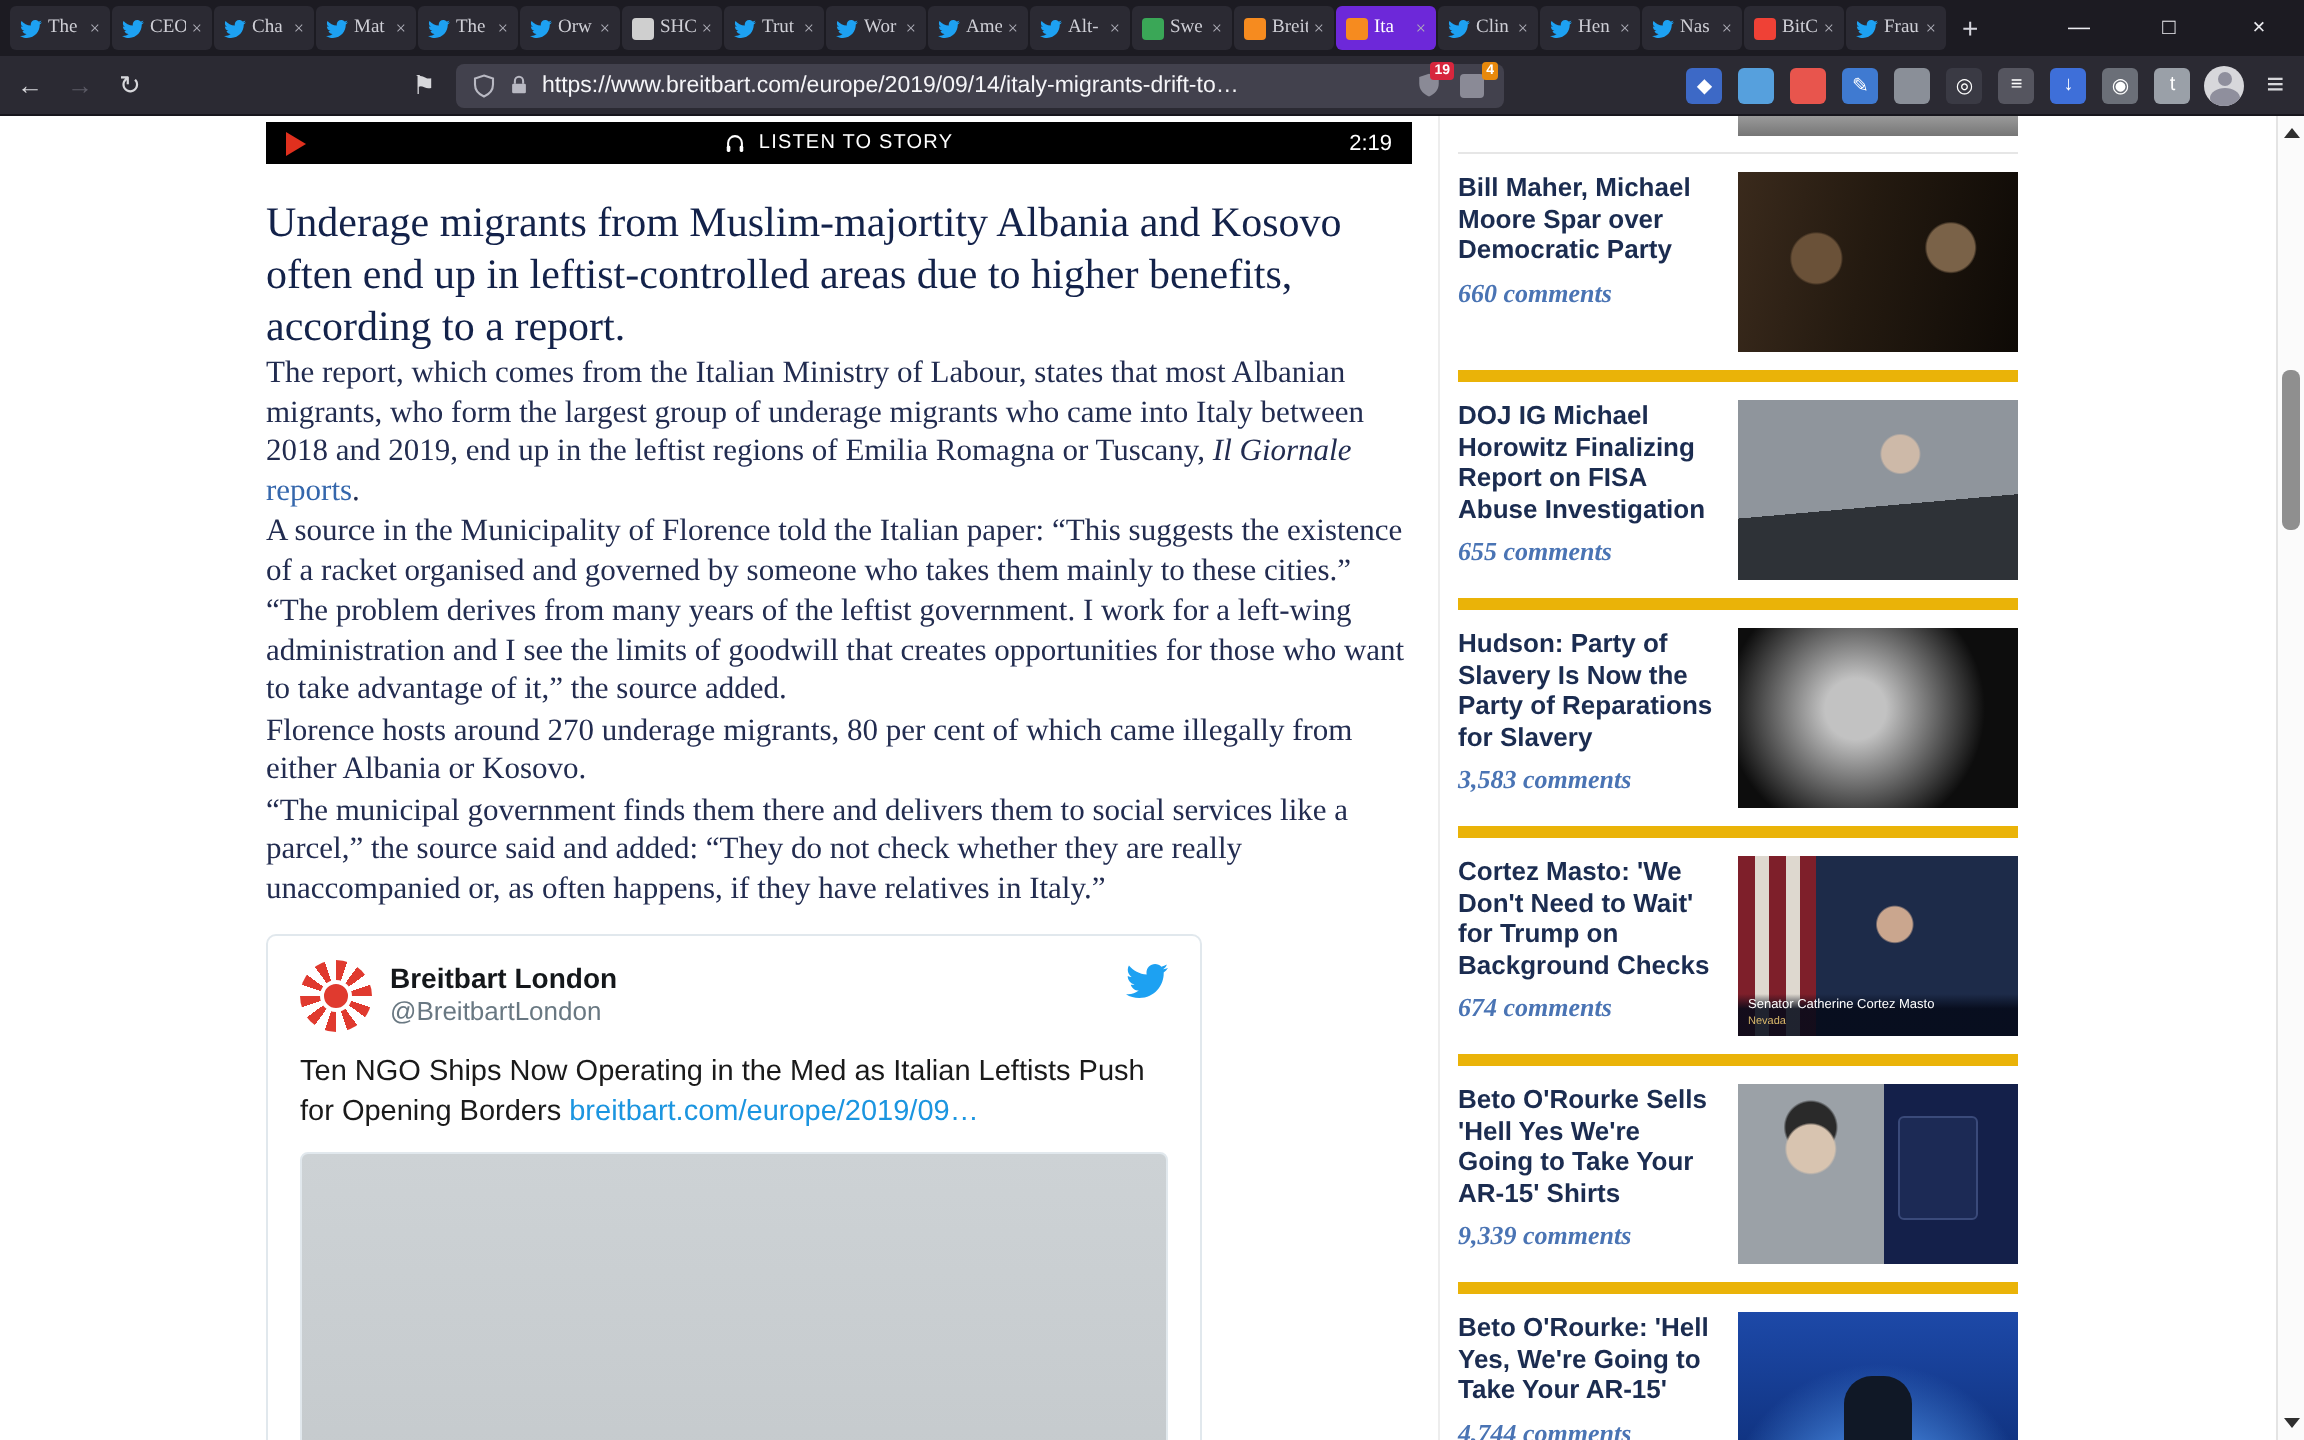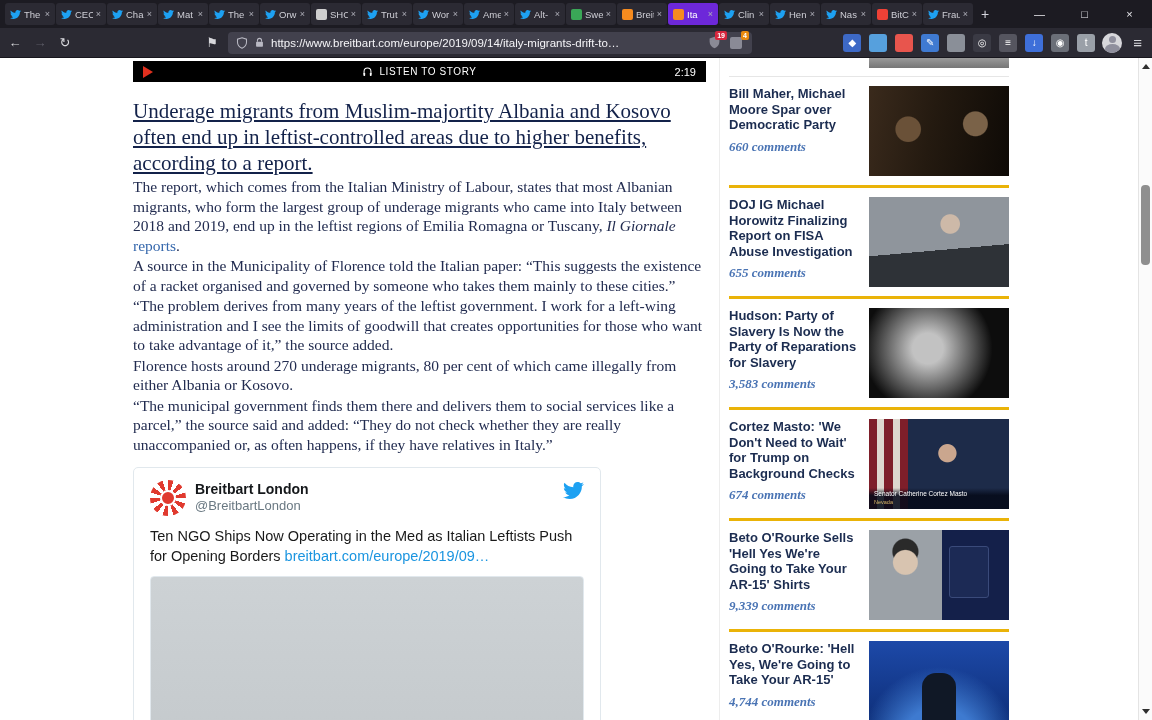--- a/index.html
+++ b/index.html
@@ -5,21 +5,21 @@
   * { margin:0; padding:0; box-sizing:border-box; }
   html,body { width:1152px; height:720px; overflow:hidden; background:#fff;
               font-family:"Liberation Sans", sans-serif; }
 
   
   .tabbar { position:absolute; top:0; left:0; right:0; height:28px; background:#1c1b22;
             display:flex; align-items:stretch; padding-left:4px; z-index:5; }
   .tabs { display:flex; align-items:stretch; }
   .tab { width:50px; flex:none; display:flex; align-items:center; gap:3px;
          margin:3px 0 3px 1px; padding:0 5px; border-radius:3px; background:#2b2a33;
-         color:#cfcfd6; font-size:9.5px; overflow:hidden; cursor:default; }
+         color:#cfcfd6; font-size:9.5px; overflow:hidden; cursor:default;font-family:Liberation Serif, serif; }
   .tab.active { background:#6d28d9; color:#ffffff; }
   .tab .fav { width:11px; height:11px; flex:none; display:flex; align-items:center; justify-content:center; }
   .tab .fav.sq { border-radius:2px; }
   .tab .fav svg { width:11px; height:11px; }
   .tab .lbl { flex:1; white-space:nowrap; overflow:hidden; }
   .tab .cls { flex:none; font-size:9px; color:#aeaeb8; }
   .newtab { align-self:center; color:#d5d5dd; font-size:14px; padding:0 8px; cursor:default; }
   .wincontrols { position:absolute; right:0; top:0; height:28px; display:flex; }
   .winbtn { width:45px; height:28px; display:flex; align-items:center; justify-content:center;
             color:#ececf0; font-size:11px; }
@@ -55,21 +55,21 @@
   .player { margin-top:3px; height:21px; background:#000; display:flex; align-items:center;
             padding:0 10px; position:relative; }
   .playbtn { width:0; height:0; border-left:10px solid #e0301e; border-top:6px solid transparent;
              border-bottom:6px solid transparent; }
   .playercenter { position:absolute; left:0; right:0; display:flex; justify-content:center;
                   align-items:center; gap:6px; color:#fff; font-size:10px; font-weight:normal;
                   letter-spacing:.6px; pointer-events:none; }
   .playertime { margin-left:auto; color:#fff; font-size:11px; }
 
   .headline { margin-top:16px; font-family:"Liberation Serif", serif; font-size:21px;
-              line-height:26px; color:#13224a; font-weight:normal;text-decoration:underline; }
+              line-height:26px; color:#13224a; font-weight:normal; }
   .article p { margin:1px 0; font-family:"Liberation Serif", serif; font-size:15.5px;
                line-height:19.5px; color:#222c50; }
   .ital { font-style:italic; }
   .lnk { color:#3567ac; cursor:pointer; }
 
   
   .tweet { margin-top:13px; width:468px; border:1px solid #e1e8ed; border-radius:5px;
            padding:12px 16px; background:#fff; }
   .tweethead { display:flex; align-items:flex-start; gap:9px; }
   .tweetavatar { width:36px; height:36px; border-radius:50%; flex:none; position:relative; overflow:hidden;
@@ -83,21 +83,21 @@
   .tweettext { margin-top:10px; font-size:14.5px; line-height:20px; color:#1a1a1a; }
   .tweetlink { color:#1b95e0; cursor:pointer; }
   .tweetimg { margin-top:10px; width:100%; height:220px; border:1px solid #e1e8ed; border-radius:4px;
               background:linear-gradient(180deg,#cdd2d5,#c2c7ca); }
 
   
   .sidebar { position:absolute; left:719px; top:0; width:292px; padding:0 2px 0 9px;
              border-left:1px solid #ededed; }
   .sb-top { border-bottom:1px solid #e6e6e6; padding-bottom:8px; display:flex; justify-content:flex-end; }
   .sb-top-img { width:140px; height:10px; background:linear-gradient(#9a9a9a,#767676); }
-  .sb-item { display:flex; gap:10px; padding:9px 0; border-bottom:3px solid #eab308; }
+  .sb-item { display:flex; gap:10px; padding:9px 0; border-bottom:6px solid #eab308; }
   .sb-text { flex:1; min-width:0; }
   .sb-title { font-size:13px; line-height:15.5px; font-weight:bold; color:#1b2c50; cursor:pointer; }
   .sb-comments { margin-top:6px; font-family:"Liberation Serif", serif; font-style:italic;
                  font-weight:bold; font-size:13px; color:#4a74b4; cursor:pointer; }
   .sb-thumb { width:140px; height:90px; flex:none; position:relative; overflow:hidden; cursor:pointer; }
   .thumb-1 { background:
       radial-gradient(circle at 28% 48%, #6a5138 0 11%, transparent 12%),
       radial-gradient(circle at 76% 42%, #7a6248 0 10%, transparent 11%),
       linear-gradient(100deg,#3a2a1c 0%, #241a10 45%, #0e0a06 100%); }
   .thumb-2 { background:

